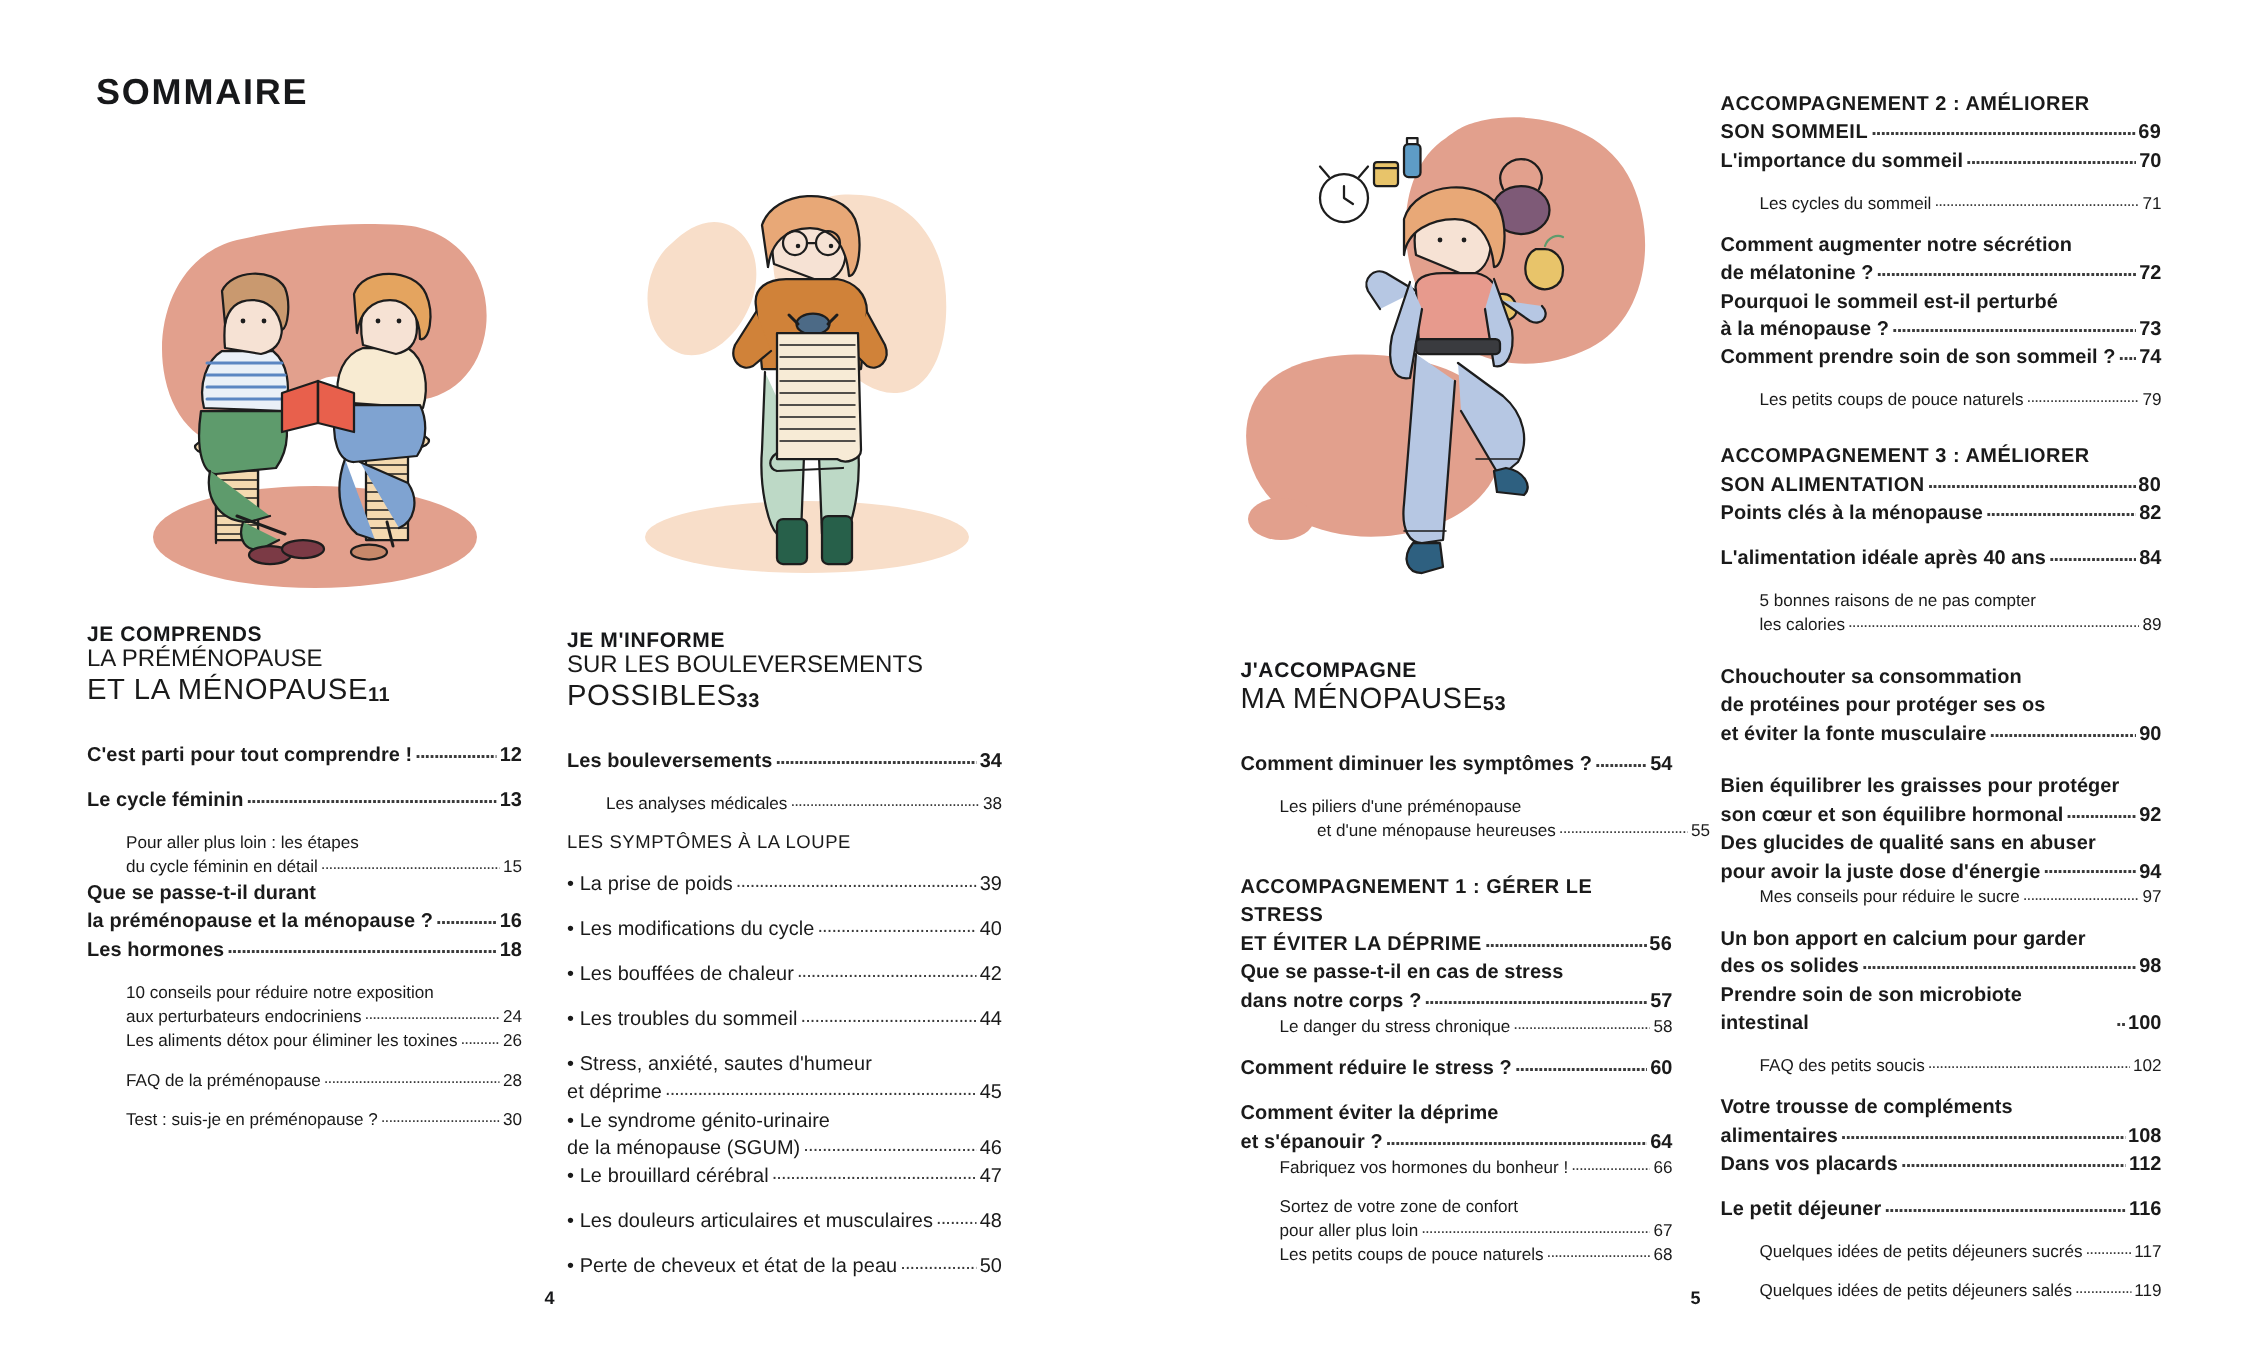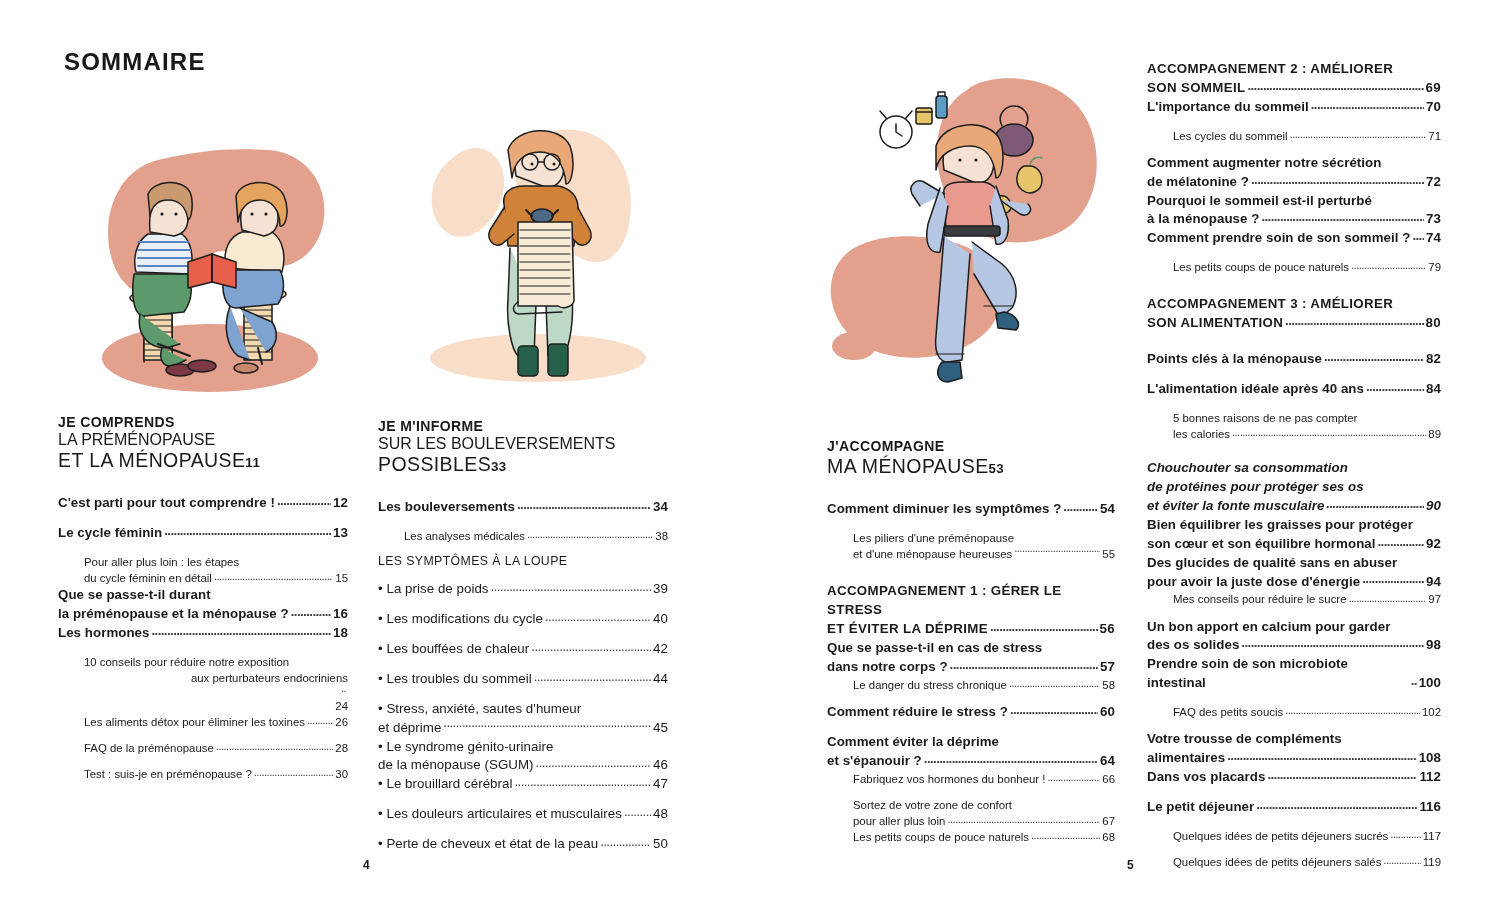--- a/index.html
+++ b/index.html
@@ -314,21 +314,21 @@
             <span class="pg">16</span>
           </div>
         </div>
         <div class="entry lvl-main">
           <span class="txt">Les hormones</span>
           <span class="leader"></span>
           <span class="pg">18</span>
         </div>
         <div class="entry lvl-sub" style="display: block; margin-bottom: 0px;">
           <div>10 conseils pour réduire notre exposition</div>
-          <div style="display: flex; align-items: flex-end; width: 100%; flex-direction: column;">
+          <div style="display: flex; align-items: flex-end; width: 100%;">
             <span class="txt">aux perturbateurs endocriniens</span>
             <span class="leader"></span>
             <span class="pg">24</span>
           </div>
         </div>
         <div class="entry lvl-sub">
           <span class="txt">Les aliments détox pour éliminer les toxines</span>
           <span class="leader"></span>
           <span class="pg">26</span>
         </div>
@@ -382,21 +382,21 @@
           <span class="leader"></span>
           <span class="pg">42</span>
         </div>
         <div class="entry lvl-bullet">
           <span class="txt">• Les troubles du sommeil</span>
           <span class="leader"></span>
           <span class="pg">44</span>
         </div>
         <div class="entry lvl-bullet" style="display: block; margin-bottom: 0px;">
           <div>• Stress, anxiété, sautes d'humeur</div>
-          <div style="display: flex; align-items: center; width: 100%;">
+          <div style="display: flex; align-items: flex-end; width: 100%;">
             <span class="txt">   et déprime</span>
             <span class="leader"></span>
             <span class="pg">45</span>
           </div>
         </div>
         <div class="entry lvl-bullet" style="display: block; margin-bottom: 0px;">
           <div>• Le syndrome génito-urinaire</div>
           <div style="display: flex; align-items: flex-end; width: 100%;">
             <span class="txt">   de la ménopause (SGUM)</span>
             <span class="leader"></span>
@@ -431,21 +431,21 @@
             <span class="pg">53</span>
           </div>
         </div>
         <div class="entry lvl-main">
           <span class="txt">Comment diminuer les symptômes ?</span>
           <span class="leader"></span>
           <span class="pg">54</span>
         </div>
         <div class="entry lvl-sub" style="display: block; margin-bottom: 0px;">
           <div>Les piliers d'une préménopause</div>
-          <div style="display: flex; align-items: flex-start; width: 100%;">
+          <div style="display: flex; align-items: flex-end; width: 100%; margin-left: 25px;">
             <span class="txt">et d'une ménopause heureuses</span>
             <span class="leader"></span>
             <span class="pg">55</span>
           </div>
         </div>
         <div class="entry lvl-acc" style="display: block; margin-bottom: 0px;">
           <div>ACCOMPAGNEMENT 1 : GÉRER LE STRESS</div>
           <div style="display: flex; align-items: flex-end; width: 100%;">
             <span class="txt">ET ÉVITER LA DÉPRIME</span>
             <span class="leader"></span>
@@ -538,21 +538,21 @@
         <div class="entry lvl-main">
           <span class="txt">Comment prendre soin de son sommeil ?</span>
           <span class="leader"></span>
           <span class="pg">74</span>
         </div>
         <div class="entry lvl-sub">
           <span class="txt">Les petits coups de pouce naturels</span>
           <span class="leader"></span>
           <span class="pg">79</span>
         </div>
-        <div class="entry lvl-acc" style="display: block; margin-bottom: 17px;">
+        <div class="entry lvl-acc" style="display: block; margin-bottom: 0px;">
           <div>ACCOMPAGNEMENT 3 : AMÉLIORER</div>
           <div style="display: flex; align-items: flex-end; width: 100%;">
             <span class="txt">SON ALIMENTATION</span>
             <span class="leader"></span>
             <span class="pg">80</span>
           </div>
         </div>
         <div class="entry lvl-main">
           <span class="txt">Points clés à la ménopause</span>
           <span class="leader"></span>
@@ -564,21 +564,21 @@
           <span class="pg">84</span>
         </div>
         <div class="entry lvl-sub" style="display: block; margin-bottom: 17px;">
           <div>5 bonnes raisons de ne pas compter</div>
           <div style="display: flex; align-items: flex-end; width: 100%;">
             <span class="txt">les calories</span>
             <span class="leader"></span>
             <span class="pg">89</span>
           </div>
         </div>
-        <div class="entry lvl-main" style="display: block; margin-bottom: 0px; font-style: italic;">
+        <div class="entry lvl-main" style="display: block; margin-bottom: 16px;">
           <div>Chouchouter sa consommation</div>
           <div>de protéines pour protéger ses os</div>
           <div style="display: flex; align-items: flex-end; width: 100%;">
             <span class="txt">et éviter la fonte musculaire</span>
             <span class="leader"></span>
             <span class="pg">90</span>
           </div>
         </div>
         <div class="entry lvl-main" style="display: block; margin-bottom: 0px;">
           <div>Bien équilibrer les graisses pour protéger</div>

